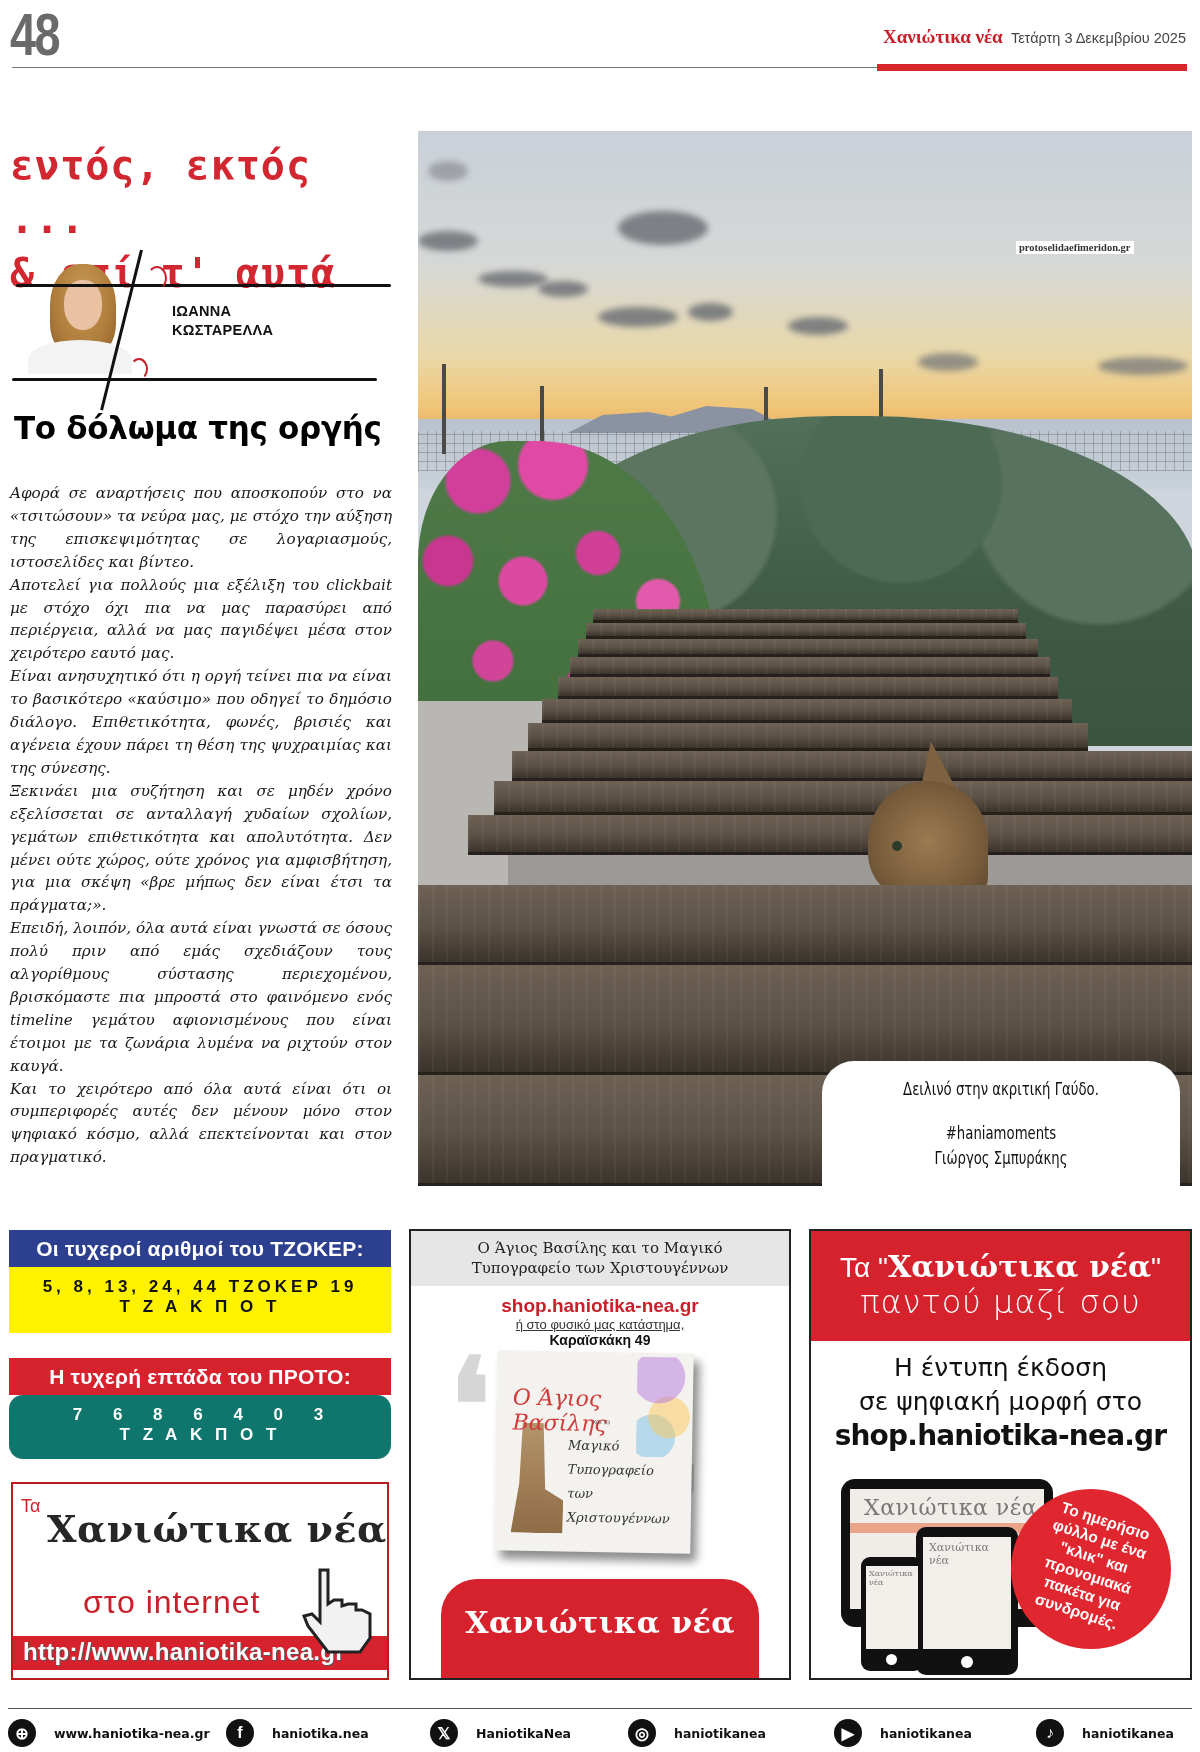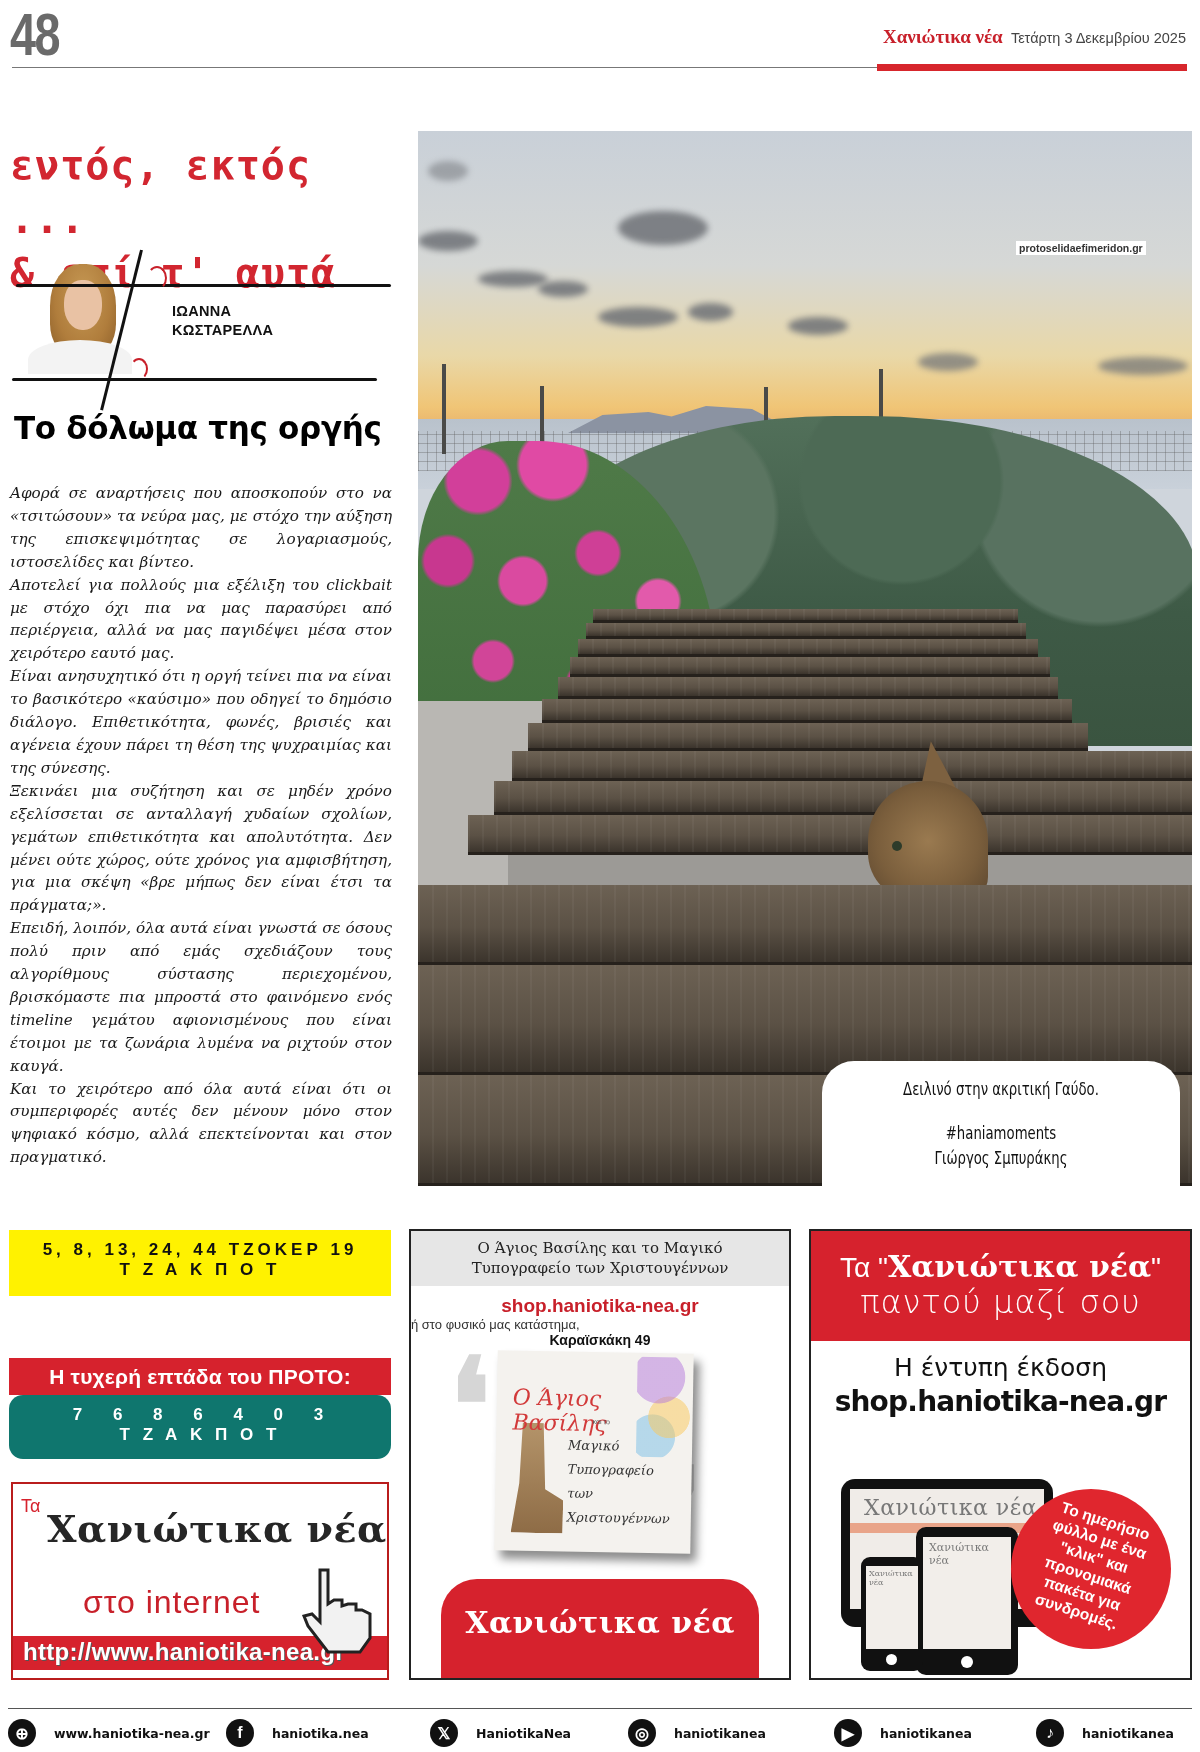--- a/index.html
+++ b/index.html
@@ -44,21 +44,21 @@
   .bushes { position: absolute; left: 120px; top: 285px; width: 660px; height: 330px; background: radial-gradient(circle at 20% 30%, #5b7561 0 18%, transparent 19%), radial-gradient(circle at 55% 20%, #4d6a55 0 22%, transparent 23%), radial-gradient(circle at 85% 25%, #587260 0 20%, transparent 21%), linear-gradient(180deg, #52705a 0%, #3e5a46 60%, #3a5440 100%); border-radius: 45% 50% 0 0; }
   .flowers { position: absolute; left: 0; top: 310px; width: 300px; height: 400px; background: radial-gradient(circle at 20% 10%, #d23f9a 0 7%, transparent 8%), radial-gradient(circle at 45% 6%, #e04aa4 0 8%, transparent 9%), radial-gradient(circle at 10% 30%, #c8378f 0 6%, transparent 7%), radial-gradient(circle at 35% 35%, #da4aa0 0 7%, transparent 8%), radial-gradient(circle at 60% 28%, #cf3f96 0 6%, transparent 7%), radial-gradient(circle at 80% 40%, #e25aab 0 6%, transparent 7%), radial-gradient(circle at 25% 55%, #d14598 0 6%, transparent 7%), radial-gradient(circle at 55% 60%, #c53b8d 0 5%, transparent 6%), linear-gradient(180deg, #4f7a48 0%, #3e6b3a 100%); border-radius: 30% 60% 10% 0; }
   .pavement { position: absolute; left: 0; top: 570px; width: 130px; height: 270px; background: #b9b7b3; }
   .plank { position: absolute; background: linear-gradient(180deg, #6d6254 0%, #5b5145 55%, #3b342c 100%); border-bottom: 3px solid #26211c; }
   .plank::after { content: ""; position: absolute; inset: 0; background-image: repeating-linear-gradient(90deg, rgba(255,255,255,0.04) 0 2px, transparent 2px 14px); }
   .gap { position: absolute; background: #9c9a96; }
   .cat { position: absolute; left: 440px; top: 610px; width: 140px; height: 160px; }
   .cat .head { position: absolute; left: 10px; top: 40px; width: 120px; height: 120px; background: radial-gradient(ellipse at 50% 50%, #9a7a50 0%, #7a5e3c 60%, #5a452e 100%); border-radius: 50% 50% 20% 40%; }
   .cat .ear { position: absolute; left: 55px; top: 0px; width: 0; height: 0; border-left: 22px solid transparent; border-right: 22px solid transparent; border-bottom: 60px solid #7d6140; transform: rotate(-8deg); }
   .cat .eye { position: absolute; left: 34px; top: 100px; width: 10px; height: 10px; background: #2d3b2a; border-radius: 50%; }
-  .watermark { position: absolute; left: 598px; top: 110px; background: #fff; color: #333; font-family: Liberation Sans, sans-serif; font-weight: 700; font-size: 10.5px; padding: 1px 3px; text-align: right; }
+  .watermark { position: absolute; left: 598px; top: 110px; background: #fff; color: #333; font-family: Liberation Serif, serif; font-weight: 700; font-size: 10.5px; padding: 1px 3px; text-align: right; }
   .caption { position: absolute; left: 404px; top: 930px; width: 358px; height: 130px; background: #fff; border-radius: 32px 32px 0 0; text-align: center; font-family: "DejaVu Sans", sans-serif; font-size: 17px; color: #111; padding-top: 18px; }
   .caption .c1 { display: block; transform: scaleX(0.78); margin-bottom: 22px; }
   .caption .c2, .caption .c3 { display: block; transform: scaleX(0.78); line-height: 25px; }
 
   
   .lotto { position: absolute; left: 9px; width: 382px; }
   .lotto .hdr { height: 37px; color: #fff; font-weight: 700; font-size: 21px; text-align: center; line-height: 37px; letter-spacing: 0.2px; }
   .lotto .nums { text-align: center; font-weight: 700; font-size: 17px; letter-spacing: 4px; line-height: 20px; padding-top: 10px; height: 66px; }
   .joker { top: 1230px; }
   .joker .hdr { background: #2d3f8f; }
@@ -74,21 +74,21 @@
   .net-ad .brand { position: absolute; left: 34px; top: 22px; font-family: "DejaVu Serif", serif; font-weight: 700; font-size: 38px; color: #262626; letter-spacing: 0.5px; }
   .net-ad .sto { position: absolute; left: 70px; top: 100px; font-size: 32px; color: #c8202a; letter-spacing: 1px; }
   .net-ad .url-bar { position: absolute; left: 0; top: 152px; width: 100%; height: 34px; background: #d6222d; }
   .net-ad .url { position: absolute; left: 10px; top: 154px; font-weight: 700; font-size: 24px; color: #fff; text-shadow: 1px 1px 0 #555; letter-spacing: 0.3px; }
   .net-ad .hand { position: absolute; left: 285px; top: 80px; width: 80px; height: 90px; }
 
   
   .book-ad { position: absolute; left: 409px; top: 1229px; width: 382px; height: 451px; border: 2px solid #222; background: #fff; overflow: hidden; }
   .book-ad .top { height: 55px; background: #e6e6e6; text-align: center; font-family: "DejaVu Serif", serif; font-size: 15px; line-height: 20px; color: #222; padding-top: 7px; }
   .book-ad .shop { text-align: center; margin-top: 9px; font-weight: 700; font-size: 19px; color: #c8202a; }
-  .book-ad .store { text-align: left; font-size: 13px; color: #333; line-height: 15px; }
+  .book-ad .store { text-align: center; font-size: 13px; color: #333; line-height: 15px; text-decoration: underline; }
   .book-ad .addr { text-align: center; font-weight: 700; font-size: 14px; color: #111; line-height: 17px; }
   .book-ad .quote { position: absolute; font-family: "DejaVu Serif", serif; font-weight: 700; color: #d6d6d6; font-size: 130px; line-height: 1; }
   .book-cover { position: absolute; left: 85px; top: 121px; width: 196px; height: 200px; background: #f4f2ee; box-shadow: 6px 8px 10px rgba(0,0,0,0.45); transform: rotate(1deg); }
   .book-cover .t1 { position: absolute; left: 16px; top: 34px; font-family: "DejaVu Serif", serif; font-style: italic; font-size: 22px; color: #d23a3a; }
   .book-cover .t2 { position: absolute; left: 96px; top: 66px; font-size: 7px; color: #555; }
   .book-cover .t3 { position: absolute; left: 72px; top: 82px; font-family: "DejaVu Serif", serif; font-style: italic; font-size: 13px; color: #333; line-height: 24px; }
   .book-cover .press { position: absolute; left: 16px; top: 72px; width: 52px; height: 110px; background: linear-gradient(180deg, #b4946a, #8e6c46); clip-path: polygon(20% 0, 60% 0, 65% 60%, 100% 70%, 100% 100%, 0 100%, 15% 55%); }
   .book-cover .splash { position: absolute; left: 140px; top: 4px; width: 54px; height: 100px; background: radial-gradient(circle at 40% 20%, rgba(180,120,220,0.5) 0 30%, transparent 31%), radial-gradient(circle at 60% 60%, rgba(250,200,90,0.5) 0 30%, transparent 31%), radial-gradient(circle at 30% 80%, rgba(120,190,230,0.5) 0 25%, transparent 26%); }
   .book-ad .red-btn { position: absolute; left: 30px; top: 348px; width: 318px; height: 110px; background: #d6222d; border-radius: 36px 36px 0 0; color: #fff; font-family: "DejaVu Serif", serif; font-weight: 700; font-size: 30px; text-align: center; padding-top: 26px; letter-spacing: 0.5px; }
 
@@ -210,20 +210,21 @@
   <div class="plank" style="left:0px;top:944px;width:774px;height:111px;"></div>
   <div class="watermark">protoselidaefimeridon.gr</div>
   <div class="caption">
     <span class="c1">Δειλινό στην ακριτική Γαύδο.</span>
     <span class="c2">#haniamoments</span>
     <span class="c3">Γιώργος Σμπυράκης</span>
   </div>
 </div>
 
 <div class="lotto joker">
+  <div class="hdr">Οι τυχεροί αριθμοί του ΤΖΟΚΕΡ:</div>
   <div class="nums">
     <div>5, 8, 13, 24, 44 ΤΖΟΚΕΡ 19</div>
     <div>Τ Ζ Α Κ Π Ο Τ</div>
   </div>
 </div>
 
 <div class="lotto proto">
   <div class="hdr">Η τυχερή επτάδα του ΠΡΟΤΟ:</div>
   <div class="nums">
     <div class="digits">7 6 8 6 4 0 3</div>
@@ -265,20 +266,21 @@
   <div class="red-btn">Χανιώτικα νέα</div>
 </div>
 
 <div class="digi-ad">
   <div class="top">
     <div class="l1"><span>Τα "</span><span class="b">Χανιώτικα νέα</span><span>"</span></div>
     <div class="l2">παντού μαζί σου</div>
   </div>
   <div class="mid">
     <div>Η έντυπη έκδοση</div>
+    <div>σε ψηφιακή μορφή στο</div>
   </div>
   <div class="shop">shop.haniotika-nea.gr</div>
   <div class="monitor">
     <div class="screen">
         <div class="brand">Χανιώτικα νέα</div>
         <div class="stripe"></div>
       </div>
   </div>
   <div class="tablet">
     <div class="screen">

